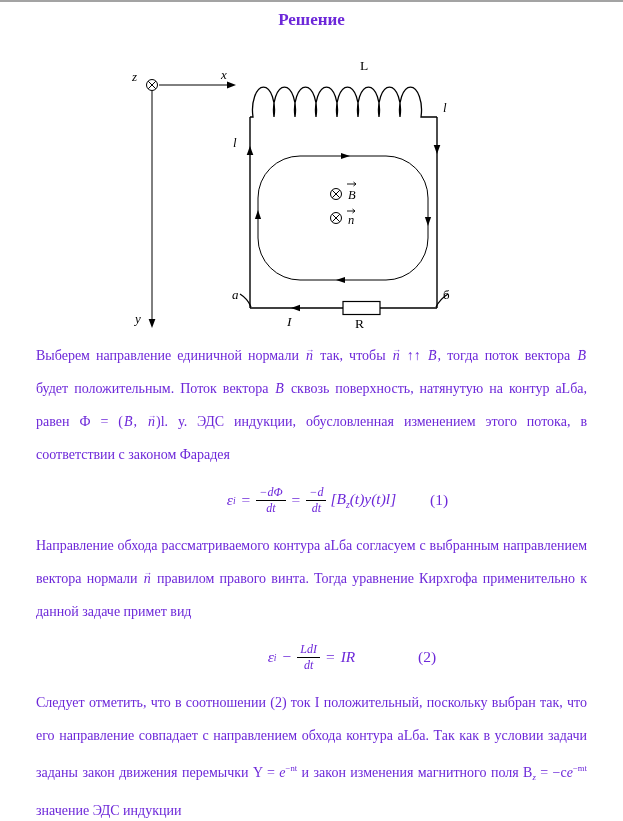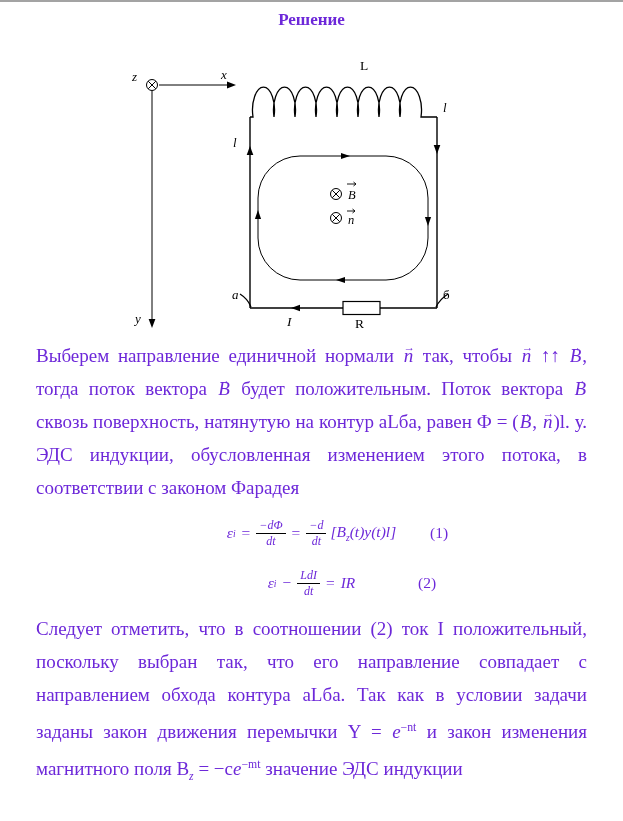--- a/index.html
+++ b/index.html
@@ -4,21 +4,21 @@
 <style>
   html,body{margin:0;padding:0;background:#e9e9e9;}
   .page{position:relative;width:623px;height:821px;margin:0 auto;background:#ffffff;
         font-family:"Liberation Serif",serif;color:#6d28d9;overflow:hidden;
         border-top:2px solid #a3a3a3;box-sizing:border-box;}
   .title{margin:8px 0 0;text-align:center;font-size:17px;font-weight:700;}
   .figure{margin-top:18px;}
   .figure svg{display:block;}
   .svg-label{fill:#000;font-family:"Liberation Serif",serif;}
   .it{font-style:italic;}
-  .para{margin:8px 36px 0;text-align:justify;font-size:19px;line-height:33px;}
+  .para{margin:8px 36px 0;text-align:justify;font-size:14px;line-height:33px;}
   .para sup{font-size:0.62em;}
   .para sub{font-size:0.62em;font-style:italic;}
   .vec{position:relative;display:inline-block;font-style:italic;padding:0 1px;}
   .vec::after{content:"→";position:absolute;left:8%;top:-0.72em;font-size:0.6em;
               font-style:normal;letter-spacing:-1px;}
   .formula{position:relative;display:flex;align-items:center;justify-content:center;
            height:42px;font-size:15.5px;margin:8px 0 0;}
   .formula .op{font-style:normal;margin:0 6px;}
   .formula sub{font-size:0.62em;font-style:italic;}
   .frac{display:inline-flex;flex-direction:column;align-items:center;
@@ -112,20 +112,21 @@
       </span>
     <span class="op">=</span>
     <span class="frac">
         <i class="num">−d</i>
         <i class="den">dt</i>
       </span>
     <span class="arg"><i>[B</i><sub>z</sub><i>(t)y(t)l]</i></span>
     <span class="f-number" style="left:430px;">(1)</span>
   </div>
 
+  <p class="para"><span>Направление обхода рассматриваемого контура аLба согласуем с выбранным направлением вектора нормали </span><span class="vec">n</span><span> правилом правого винта. Тогда уравнение Кирхгофа  применительно к данной задаче примет вид</span></p>
 
   <div class="formula">
     <i>ε</i>
       <sub>i</sub>
     <span class="op">−</span>
     <span class="frac">
         <i class="num">LdI</i>
         <i class="den">dt</i>
       </span>
     <span class="op">=</span>

